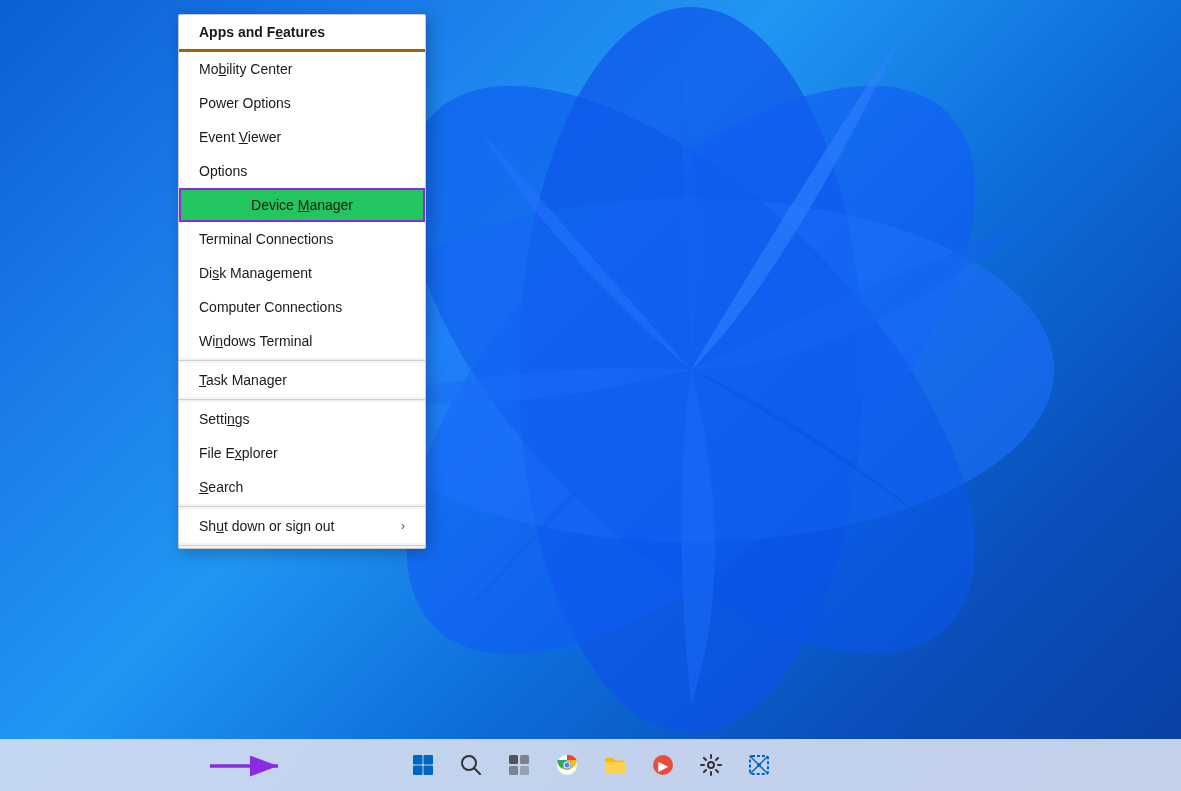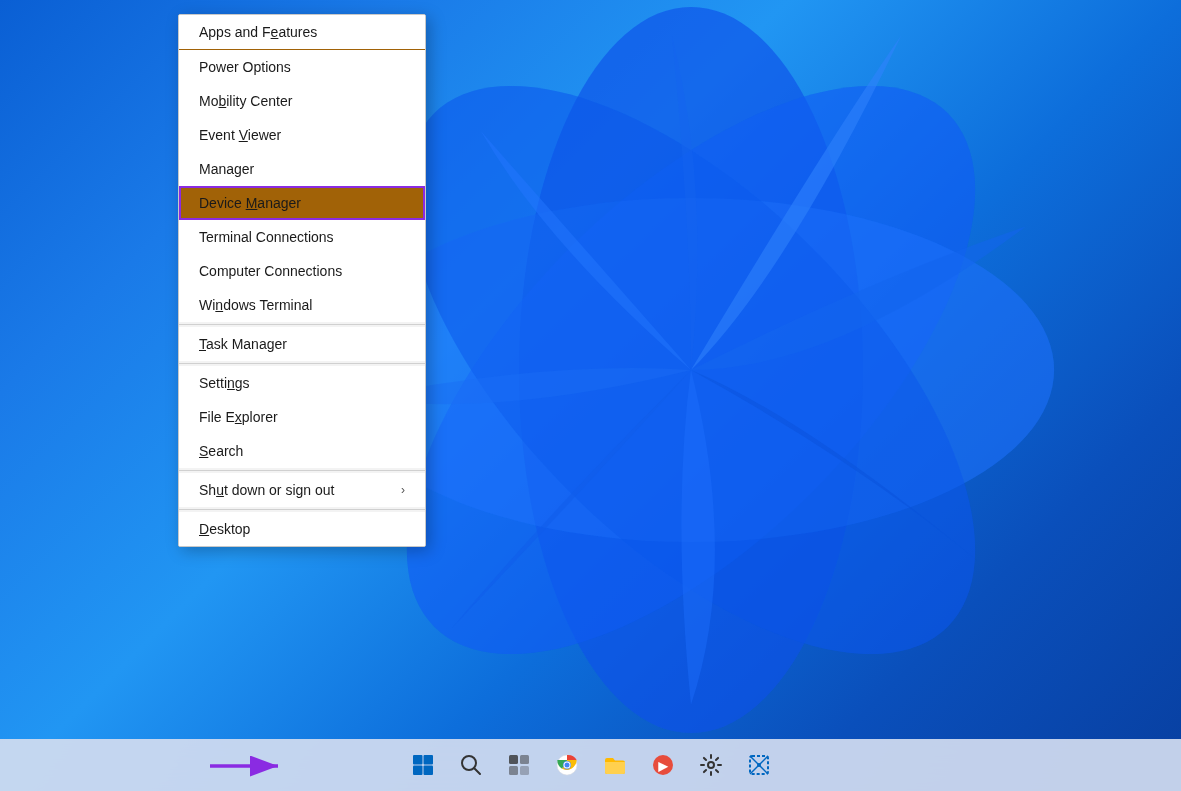--- a/index.html
+++ b/index.html
@@ -102,30 +102,31 @@
       cursor: pointer;
       white-space: nowrap;
       display: flex;
       align-items: center;
       justify-content: space-between;
       background: white;
       position: relative;
     }
 
     .menu-item.highlighted {
-      background: #a16207;
+      background: #22c55e;
       outline: 2px solid #8a2be2;
       outline-offset: -2px;
       z-index: 1;
+      justify-content: center;
     }
 
     .menu-item.top-item {
       background: white;
-      border-bottom: 1px solid #a16207;
-      font-weight: 400;
+      border-bottom: 3px solid #a16207;
+      font-weight: 700;
     }
 
     .menu-separator {
       height: 1px;
       background: #d0d0d0;
       margin: 2px 0;
     }
 
     .menu-item .underline-char {
       text-decoration: underline;
@@ -171,38 +172,41 @@
         <path d="M400,450 Q420,260 380,100 Q400,300 400,450" fill="rgba(20,95,240,0.5)"></path>
       </g>
     </svg>
   </div>
 
   <div class="context-menu">
     <div class="menu-item top-item">
       <span>Apps and F<span class="underline-char">e</span>atures</span>
     </div>
     <div class="menu-item">
+      <span>Mo<span class="underline-char">b</span>ility Center</span>
+    </div>
+    <div class="menu-item">
       <span>Power Options</span>
     </div>
     <div class="menu-item">
-      <span>Mo<span class="underline-char">b</span>ility Center</span>
-    </div>
-    <div class="menu-item">
       <span>Event <span class="underline-char">V</span>iewer</span>
     </div>
     <div class="menu-item">
-      <span>Manager</span>
+      <span>Options</span>
     </div>
     <div class="menu-item highlighted">
       <span>Device <span class="underline-char">M</span>anager</span>
     </div>
     <div class="menu-item">
       <span>Terminal Connections</span>
     </div>
     <div class="menu-item">
+      <span>Di<span class="underline-char">s</span>k Management</span>
+    </div>
+    <div class="menu-item">
       <span>Computer Connections</span>
     </div>
     <div class="menu-item">
       <span>Wi<span class="underline-char">n</span>dows Terminal</span>
     </div>
     <div class="menu-separator"></div>
     <div class="menu-item">
       <span><span class="underline-char">T</span>ask Manager</span>
     </div>
     <div class="menu-separator"></div>
@@ -214,23 +218,20 @@
     </div>
     <div class="menu-item">
       <span><span class="underline-char">S</span>earch</span>
     </div>
     <div class="menu-separator"></div>
     <div class="menu-item">
       <span>Sh<span class="underline-char">u</span>t down or sign out</span>
       <span class="menu-arrow">›</span>
     </div>
     <div class="menu-separator"></div>
-    <div class="menu-item">
-      <span><span class="underline-char">D</span>esktop</span>
-    </div>
   </div>
 
   <div class="taskbar">
 
     <div class="taskbar-arrow">
       <svg viewBox="0 0 80 30" xmlns="http://www.w3.org/2000/svg">
         <defs>
           <marker id="arrowhead" markerWidth="8" markerHeight="6" refX="8" refY="3" orient="auto">
             <polygon points="0 0, 8 3, 0 6" fill="#8a2be2"></polygon>
           </marker>

